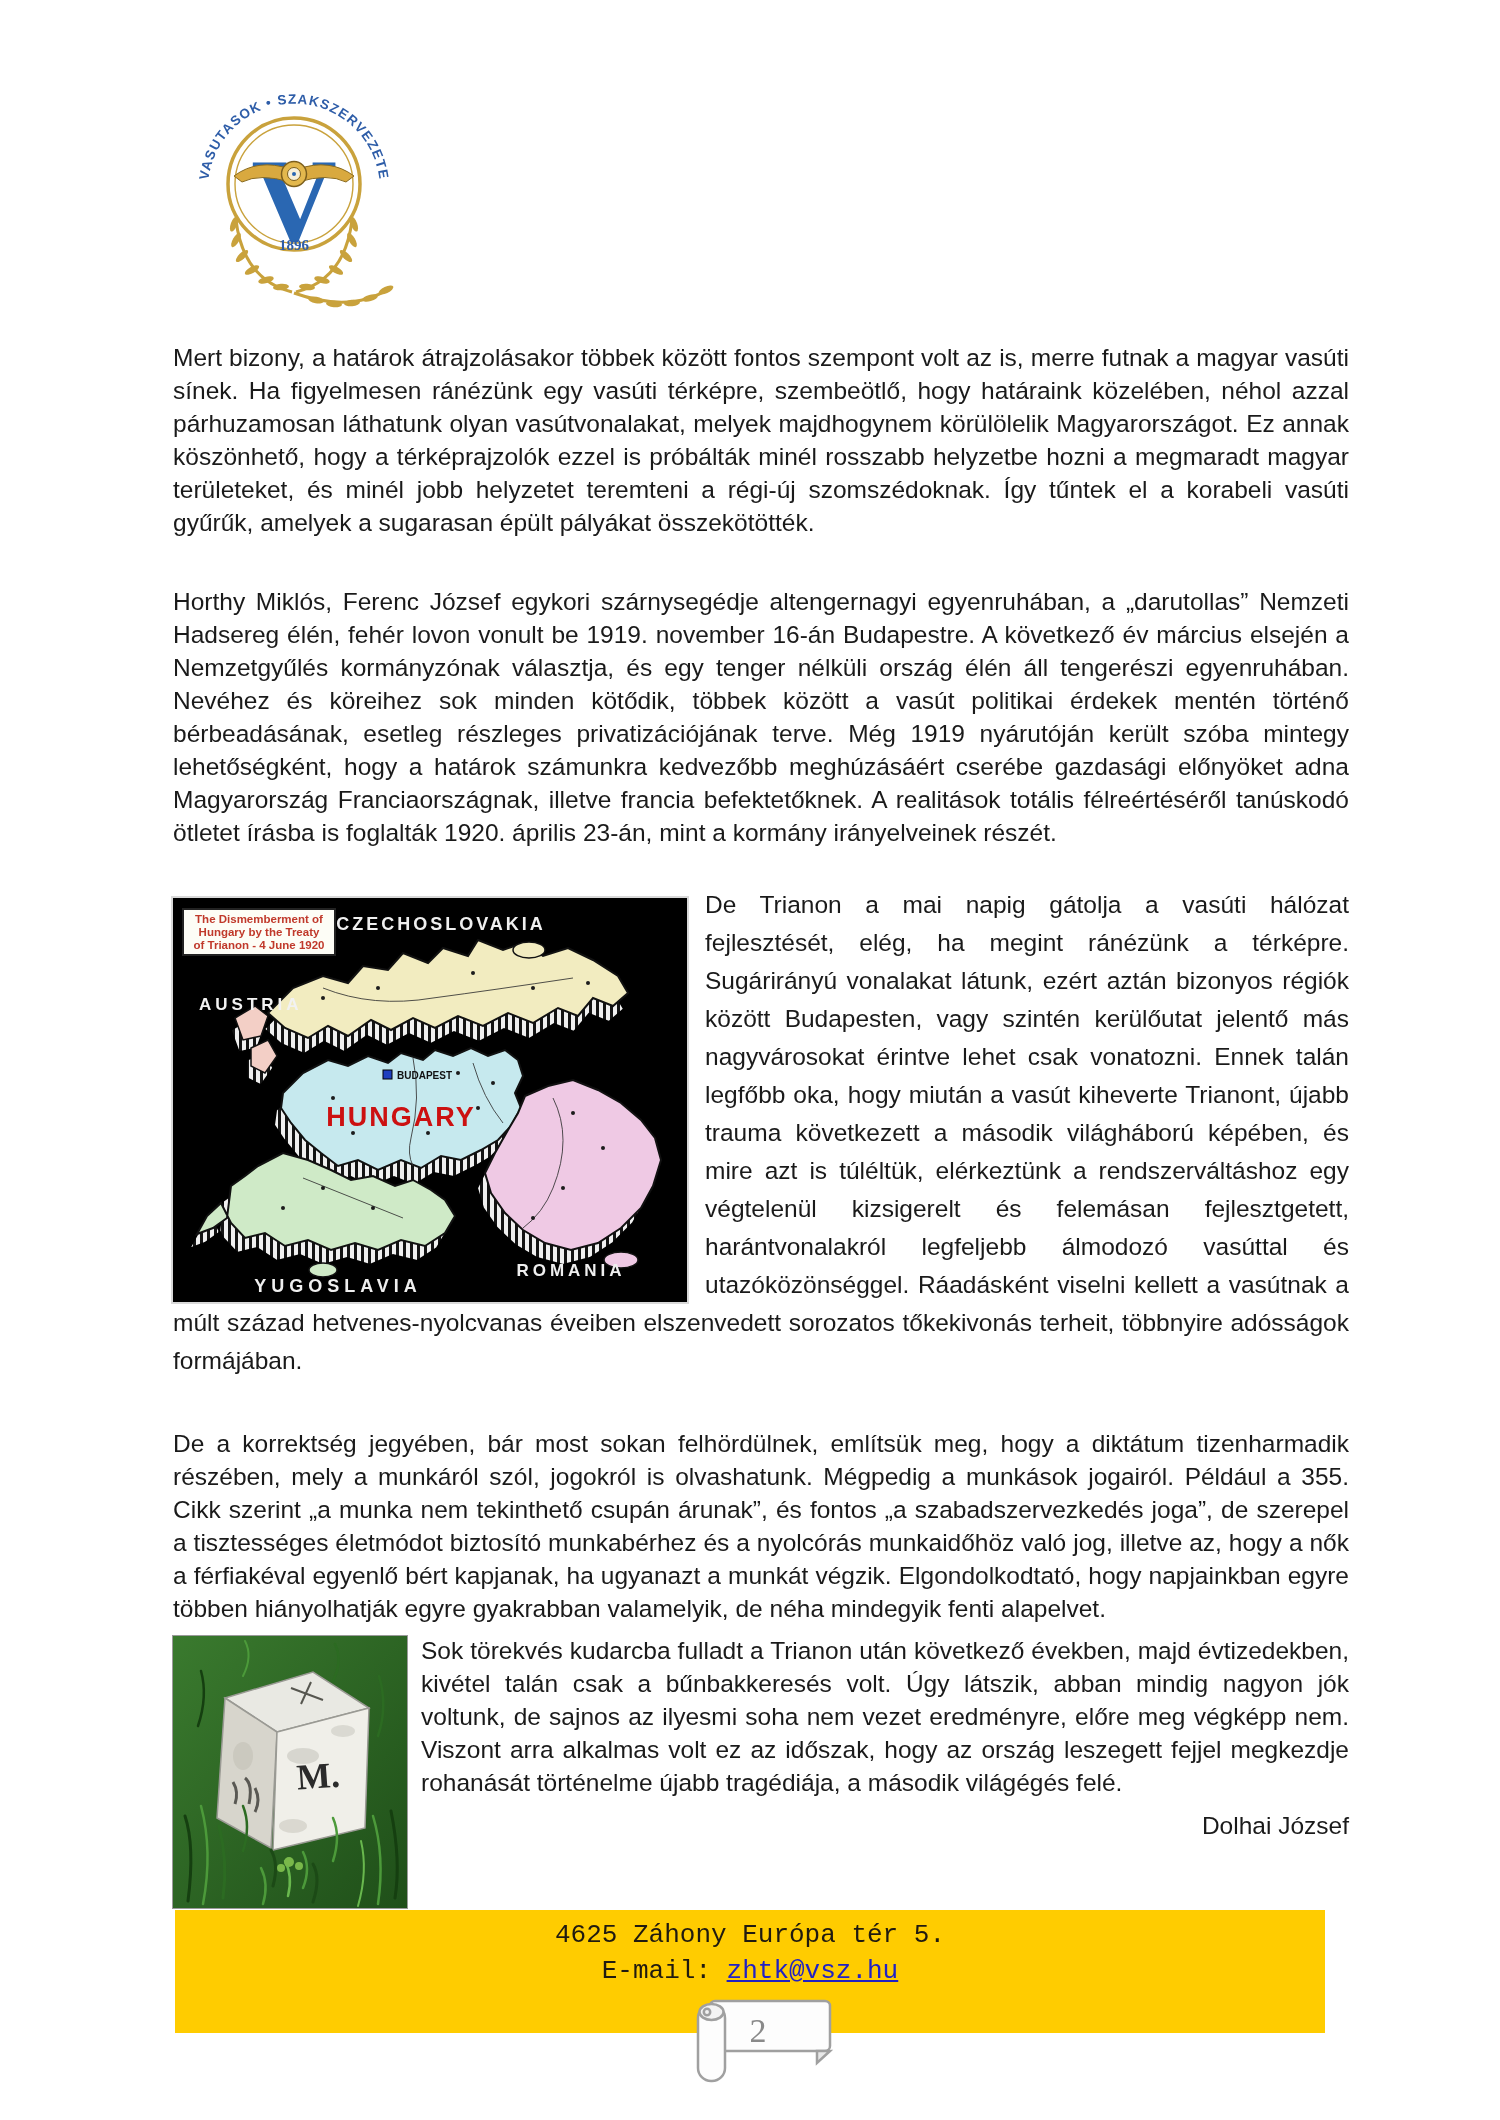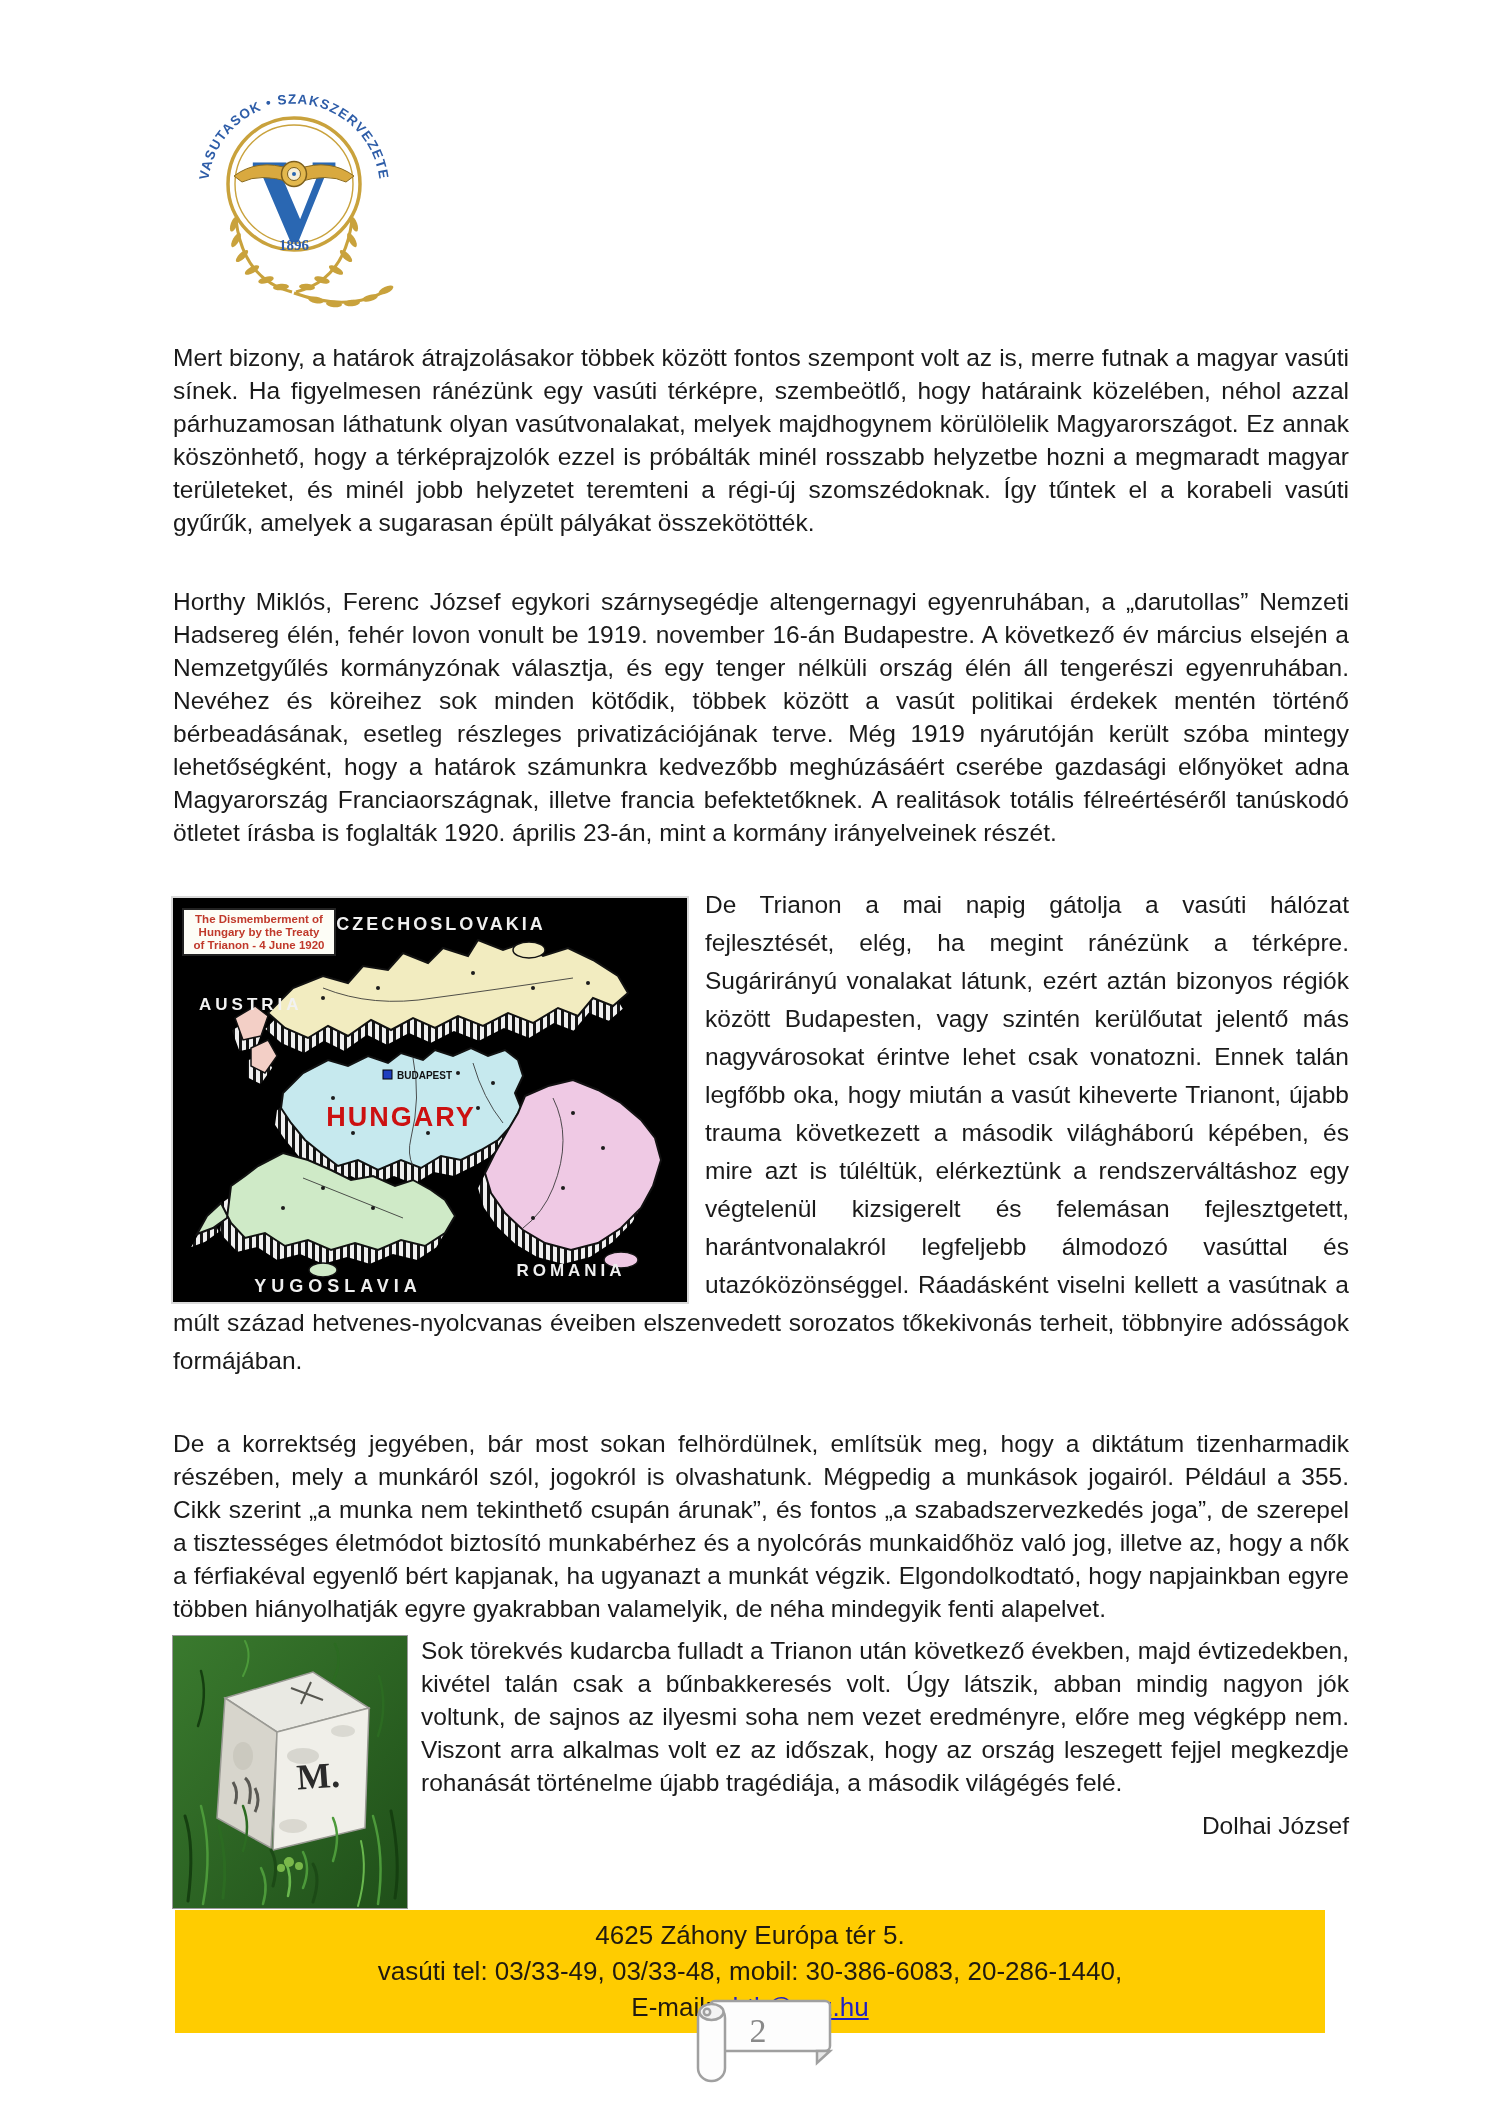--- a/index.html
+++ b/index.html
@@ -8,21 +8,21 @@
   .para{position:absolute;left:173px;width:1176px;text-align:justify;
         font-size:24.5px;line-height:33px;}
   .doc-title{position:absolute;left:290px;top:246px;font-family:"Liberation Serif",serif;
         font-size:38px;color:#0d0d0d;white-space:nowrap;}
   .logo{position:absolute;left:186px;top:72px;width:215px;height:240px;}
   .map-fig{float:left;width:514px;height:404px;margin:12px 18px -6px 0;background:#000;
         outline:2px solid #d9d9d9;}
   .photo-fig{float:left;width:234px;height:272px;margin:2px 14px 0 0;outline:1px solid #9a9a9a;}
   .signature{ text-align:right;margin-top:10px;font-size:24.5px;}
   .footer{position:absolute;left:175px;top:1910px;width:1150px;height:123px;
-        background:#FFCC00;text-align:center;font-family:Liberation Sans, sans-serif;
+        background:#FFCC00;text-align:center;font-family:Liberation Mono, monospace;
         font-size:26px;line-height:36px;color:#201a10;padding-top:7px;box-sizing:border-box;}
   .footer a{color:#2121c4;text-decoration:underline;}
   .scroll-badge{position:absolute;left:688px;top:1993px;width:160px;height:102px;}
   .pagenum{position:absolute;left:718px;top:2012px;width:80px;text-align:center;
         font-family:"Liberation Serif",serif;font-size:34px;color:#8a8a8a;}
 </style>
 </head>
 <body>
 
 <div class="page">
@@ -212,21 +212,20 @@
         <path d="M100 250 Q106 228 98 214" stroke="#1c4a16" stroke-width="3"></path>
         <path d="M130 252 Q138 232 130 216" stroke="#4c9a3a" stroke-width="2.5"></path>
       </g>
     </svg>
     <span>Sok törekvés kudarcba fulladt a Trianon után következő években, majd évtizedekben, kivétel talán csak a bűnbakkeresés volt. Úgy látszik, abban mindig nagyon jók voltunk, de sajnos az ilyesmi soha nem vezet eredményre, előre meg végképp nem. Viszont arra alkalmas volt ez az időszak, hogy az ország leszegett fejjel megkezdje rohanását történelme újabb tragédiája, a második világégés felé.</span>
     <div class="signature">Dolhai József</div>
   </div>
 
   <div class="footer">
     <div>4625 Záhony Európa tér 5.</div>
-    <div>vasúti tel: 03/33-49, 03/33-48, mobil: 30-386-6083, 20-286-1440,</div>
     <div>
       <span>E-mail: </span><a href="#">zhtk@vsz.hu</a>
     </div>
   </div>
 
   <svg class="scroll-badge" viewBox="0 0 160 102">
     <g stroke="#a0a0a0" stroke-width="2.5">
       <rect x="22" y="8" width="120" height="50" rx="5" fill="#fdfdfd"></rect>
       <path d="M142 58 L129 70 L129 58 Z" fill="#e8e8e8"></path>
       <rect x="10" y="12" width="27" height="76" rx="13" fill="#fdfdfd"></rect>

